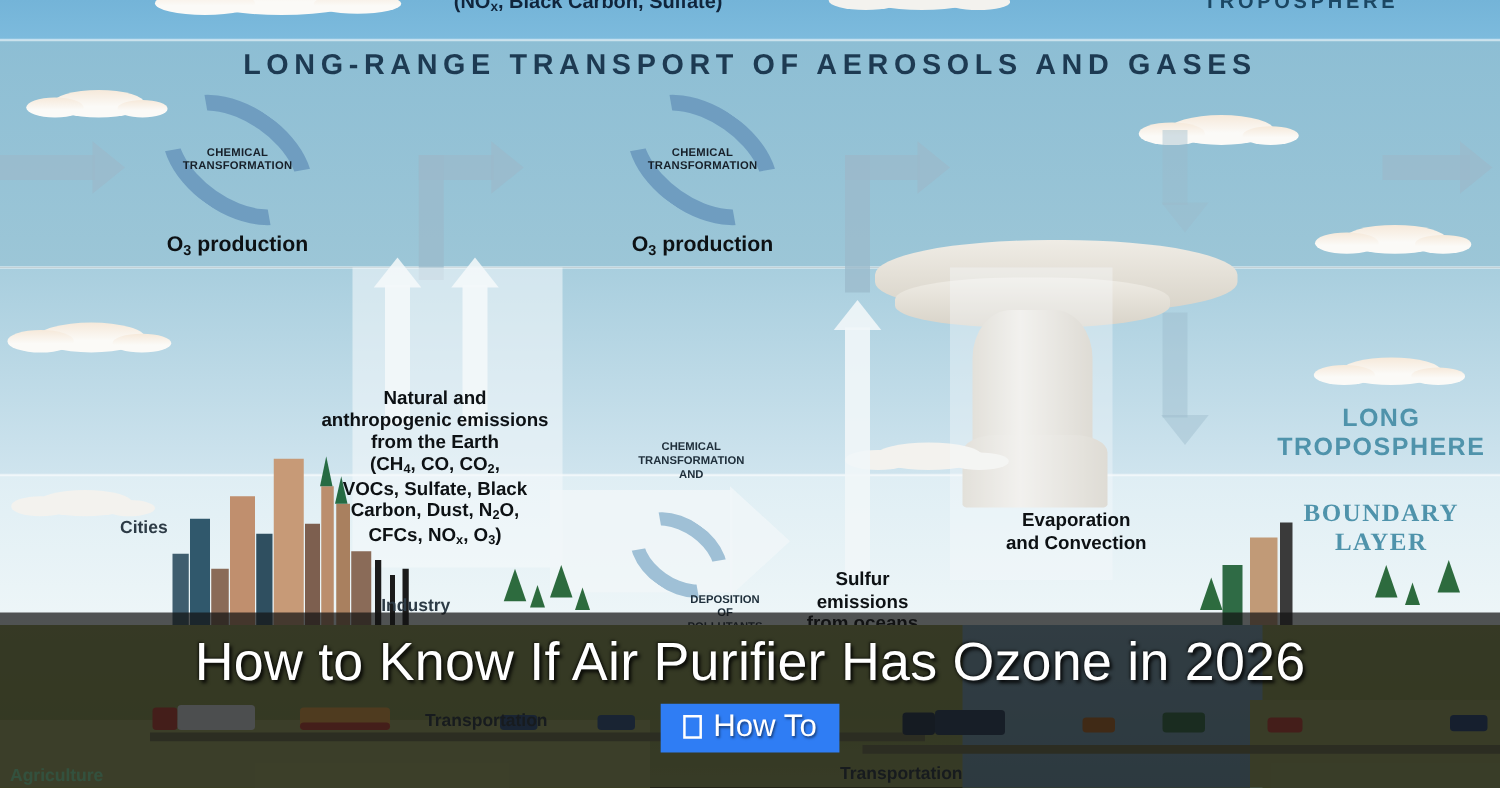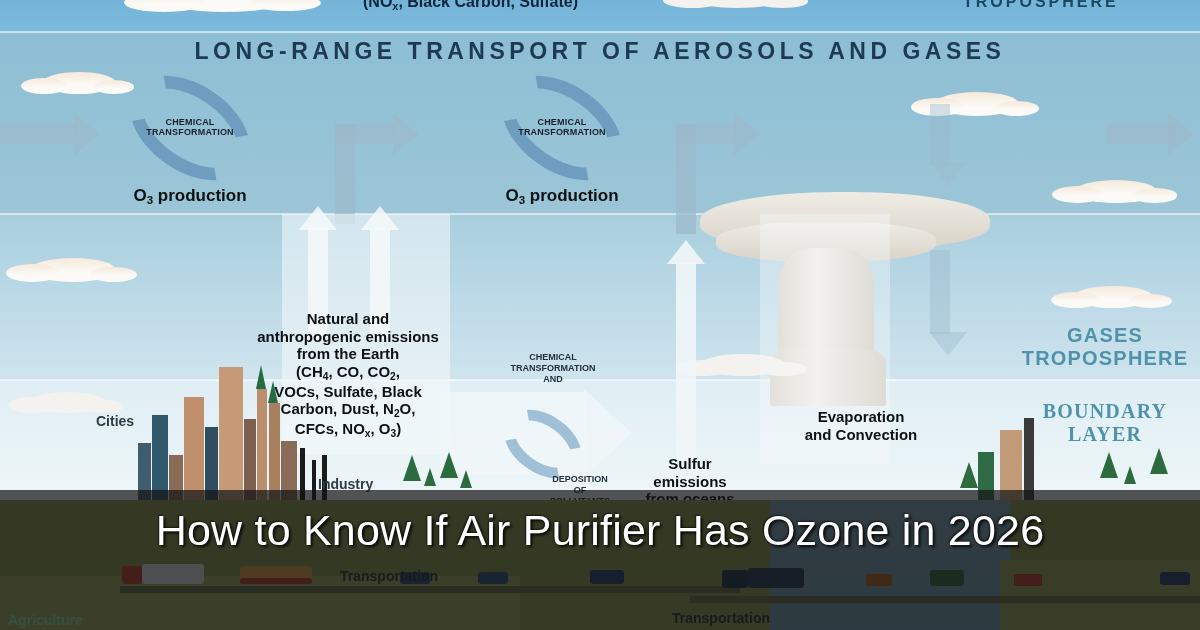--- a/index.html
+++ b/index.html
@@ -200,21 +200,21 @@
     <span>Evaporation</span><br>
     <span>and Convection</span>
   </div>
   <div class="lbl" style="left:630px; top:455px; width:120px; font-size:15px;">
     <span>Sulfur</span><br>
     <span>emissions</span><br>
     <span>from oceans</span>
   </div>
 
   <div class="lbl-blue" style="left:1015px; top:324px; width:180px;">
-    <span>GASES</span><br>
+    <span>LONG</span><br>
     <span>TROPOSPHERE</span>
   </div>
   <div class="lbl-blue" style="left:1015px; top:400px; width:180px;font-family:Liberation Serif, serif;">
     <span>BOUNDARY</span><br>
     <span>LAYER</span>
   </div>
 
   <div style="position:absolute; left:138px; top:355px; width:160px; height:160px;">
     <div class="bldg" style="left:0px;  width:13px; height:72px; background:#3f5d6e;"></div>
     <div class="bldg" style="left:14px; width:16px; height:100px;background:#30586c;"></div>
@@ -227,21 +227,21 @@
     <div class="bldg" style="left:118px;bottom:126px; width:0;height:0;border-left:5px solid transparent;border-right:5px solid transparent;border-bottom:24px solid #256b43;"></div>
     <div class="bldg" style="left:131px;width:11px; height:112px;background:#a9805f;"></div>
     <div class="bldg" style="left:130px;bottom:112px; width:0;height:0;border-left:5px solid transparent;border-right:5px solid transparent;border-bottom:22px solid #256b43;"></div>
     <div class="bldg" style="left:143px;width:16px; height:74px; background:#8a6b58;"></div>
   </div>
   <div class="lbl-dark" style="left:96px; top:413px;text-align:right;">Cities</div>
 
   <div class="stack" style="left:300px; top:448px; width:5px;  height:62px;"></div>
   <div class="stack" style="left:312px; top:460px; width:4px;  height:50px;"></div>
   <div class="stack" style="left:322px; top:455px; width:5px;  height:55px;"></div>
-  <div class="lbl-dark" style="left:318px; top:476px;">Industry</div>
+  <div class="lbl-dark" style="left:305px; top:476px;">Industry</div>
 
   <div class="tree" style="left:403px; top:455px;"></div>
   <div class="tree s" style="left:424px; top:468px;"></div>
   <div class="tree" style="left:440px; top:452px;"></div>
   <div class="tree s" style="left:460px; top:470px;"></div>
   <div class="tree" style="left:1100px;top:452px;"></div>
   <div class="tree s" style="left:1124px;top:466px;"></div>
   <div class="tree" style="left:1150px;top:448px;"></div>
   <div class="tree" style="left:960px; top:462px;"></div>
 
@@ -272,14 +272,18 @@
   <div class="veh" style="left:1014px;top:574px; width:28px; height:12px; background:#c0392b;"></div>
   <div class="veh" style="left:1160px;top:572px; width:30px; height:13px; background:#1d3f72;"></div>
 
   <div class="lbl-dark" style="left:340px; top:568px; color:#22303a;">Transportation</div>
   <div class="lbl-dark" style="left:672px; top:610px; color:#22303a;">Transportation</div>
   <div class="lbl-dark" style="left:8px;  top:612px; color:#86efac;">Agriculture</div>
 
   <div class="overlay"></div>
   <div class="title">How to Know If Air Purifier Has Ozone in 2026</div>
 
+  <div class="badge">
+    <span class="tofu"></span>
+    <span>How To</span>
+  </div>
 
 </div>
 
 </body></html>

